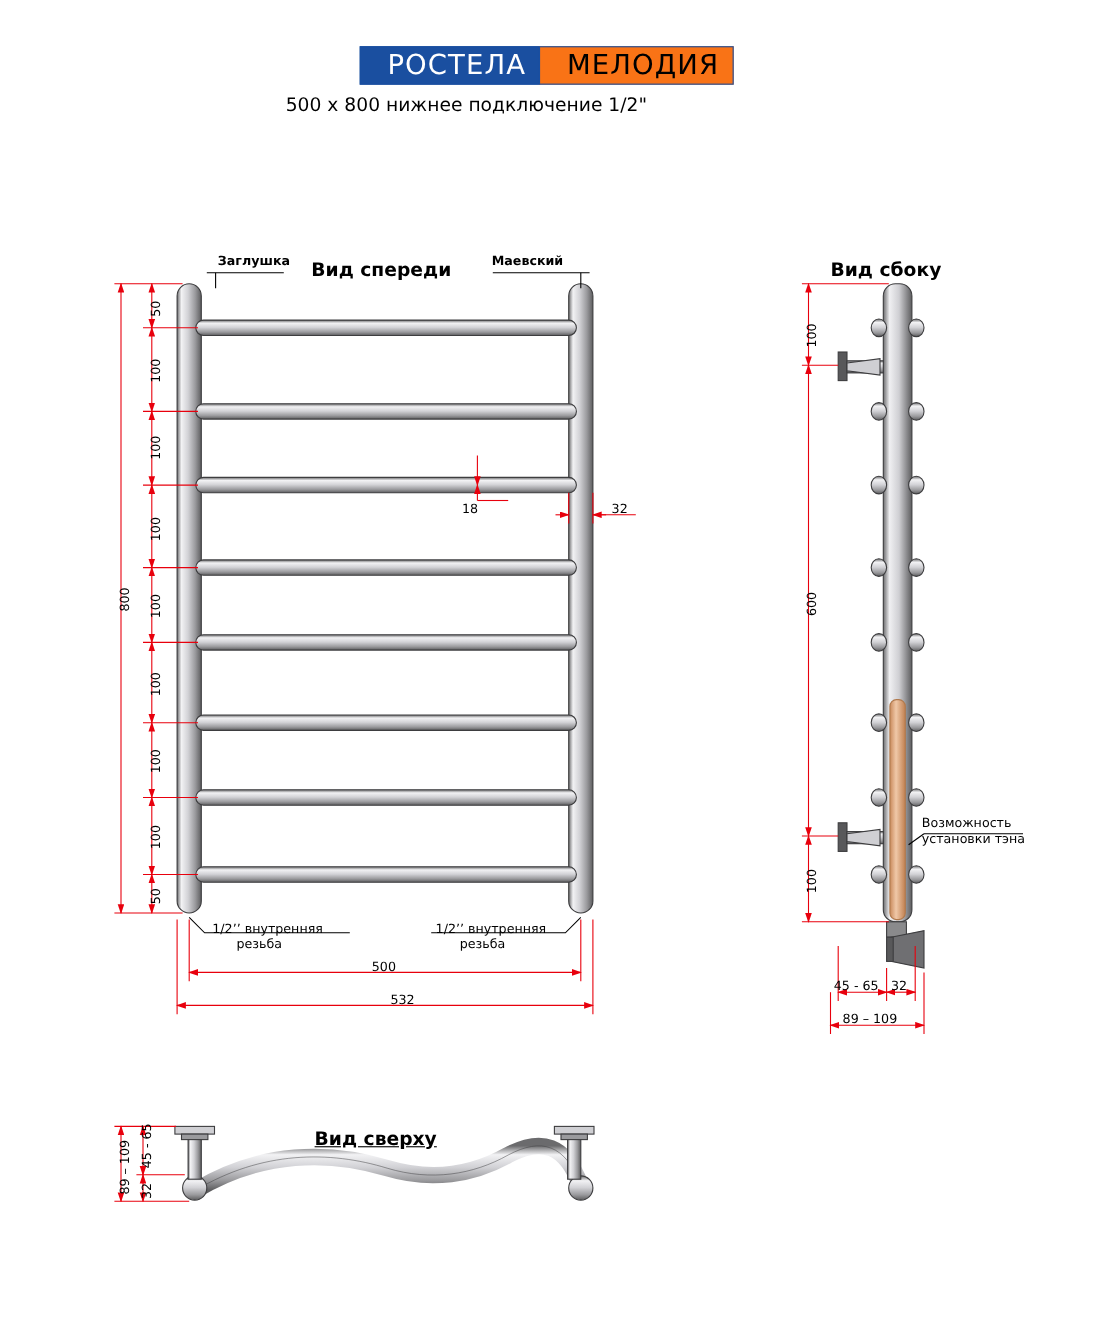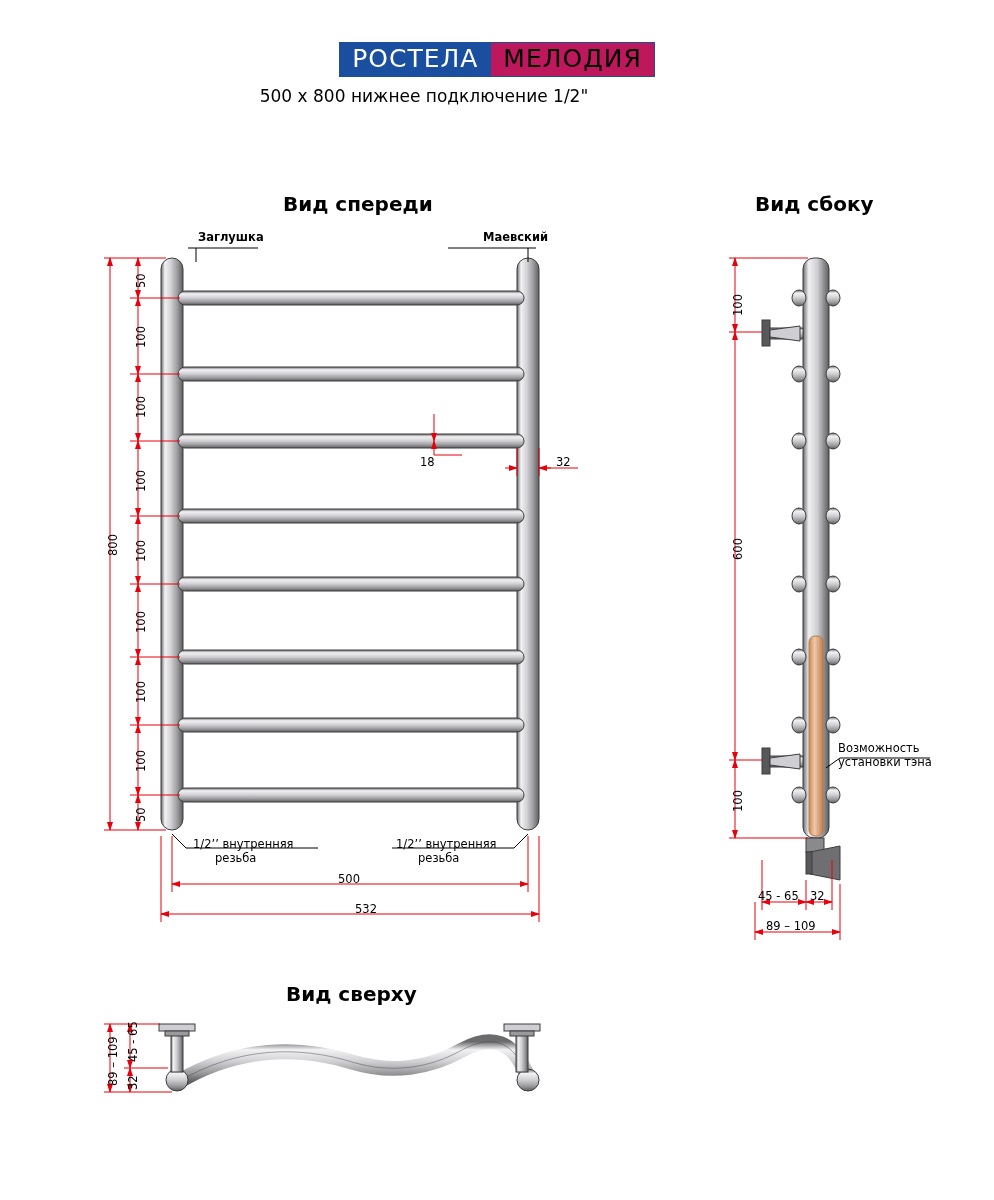--- a/index.html
+++ b/index.html
@@ -26,47 +26,48 @@
     left: 0;
     width: 994px;
     text-align: center;
     white-space: nowrap;
   }
   .brand-box {
     display: inline-block;
     vertical-align: middle;
     font-size: 25px;
     letter-spacing: 1px;
-    padding: 3px 12px 5px 12px;
+    padding: 3px 12px 5px 24px;
     line-height: 1;
   }
   .brand-left {
     background: #1a4fa0;
     color: #ffffff;
     border: 1px solid #1a4fa0;
   }
   .brand-right {
-    background: #be185d;
+    background: #f97316;
     color: #000000;
     border: 1px solid #1a4fa0;
     margin-left: -1px;
   }
   .subtitle {
     position: absolute;
     top: 86px;
     left: 0;
     width: 848px;
     text-align: center;
     font-size: 17px;
   }
   .view-title {
     position: absolute;
-    font-size: 20px;
+    font-size: 17px;
     font-weight: bold;
     white-space: nowrap;
+    margin-top: 44px;
   }
   .lbl {
     position: absolute;
     font-size: 11.5px;
     white-space: nowrap;
     line-height: 1.15;
   }
   .lbl.bold { font-weight: bold; text-align: center; }
   .dim {
     position: absolute;
@@ -85,21 +86,21 @@
 
 <div class="stage">
 
   <div class="brand">
     <span class="brand-box brand-left">РОСТЕЛА</span><span class="brand-box brand-right">МЕЛОДИЯ</span>
   </div>
   <div class="subtitle">500 x 800 нижнее подключение 1/2"</div>
 
   <div class="view-title" style="left:283px; top:192px;">Вид спереди</div>
   <div class="view-title" style="left:755px; top:192px;">Вид сбоку</div>
-  <div class="view-title" style="left:286px; top:982px;">Вид сверху</div>
+  <div class="view-title" style="left:286px; top:982px;text-decoration:underline;">Вид сверху</div>
 
   <svg width="994" height="1200">
     <defs>
       <linearGradient id="tubeV" x1="0" y1="0" x2="1" y2="0">
         <stop offset="0%" stop-color="#6b6b6d"></stop>
         <stop offset="18%" stop-color="#f2f2f4"></stop>
         <stop offset="45%" stop-color="#d2d2d6"></stop>
         <stop offset="75%" stop-color="#9a9a9d"></stop>
         <stop offset="100%" stop-color="#5d5d5f"></stop>
       </linearGradient>
@@ -195,21 +196,21 @@
       <line x1="172" y1="836" x2="172" y2="892"></line>
       <line x1="528" y1="836" x2="528" y2="892"></line>
 
       <line x1="161" y1="914" x2="539" y2="914" marker-start="url(#arS)" marker-end="url(#ar)"></line>
       <line x1="161" y1="836" x2="161" y2="922"></line>
       <line x1="539" y1="836" x2="539" y2="922"></line>
     </g>
   </svg>
 
   <div class="lbl bold" style="left:198px; top:231px;">Заглушка</div>
-  <div class="lbl bold" style="left:447px; top:231px;margin-left:36px;">Маевский</div>
+  <div class="lbl bold" style="left:447px; top:231px;">Маевский</div>
   <div class="lbl" style="left:193px; top:838px;">1/2’’ внутренняя</div>
   <div class="lbl" style="left:215px; top:852px;">резьба</div>
   <div class="lbl" style="left:396px; top:838px;">1/2’’ внутренняя</div>
   <div class="lbl" style="left:418px; top:852px;">резьба</div>
 
   <div class="dim vert" style="left:106px; top:556px;">800</div>
   <div class="dim vert" style="left:134px; top:288px;">50</div>
   <div class="dim vert" style="left:134px; top:348px;">100</div>
   <div class="dim vert" style="left:134px; top:418px;">100</div>
   <div class="dim vert" style="left:134px; top:492px;">100</div>

